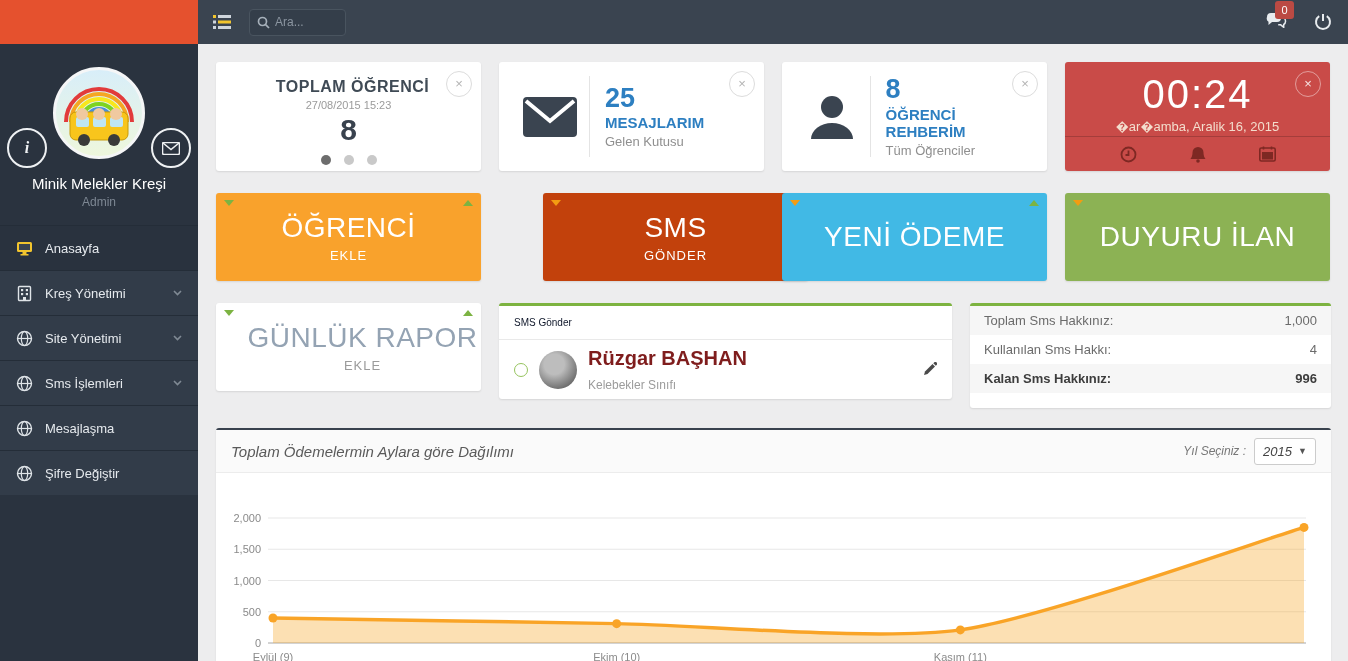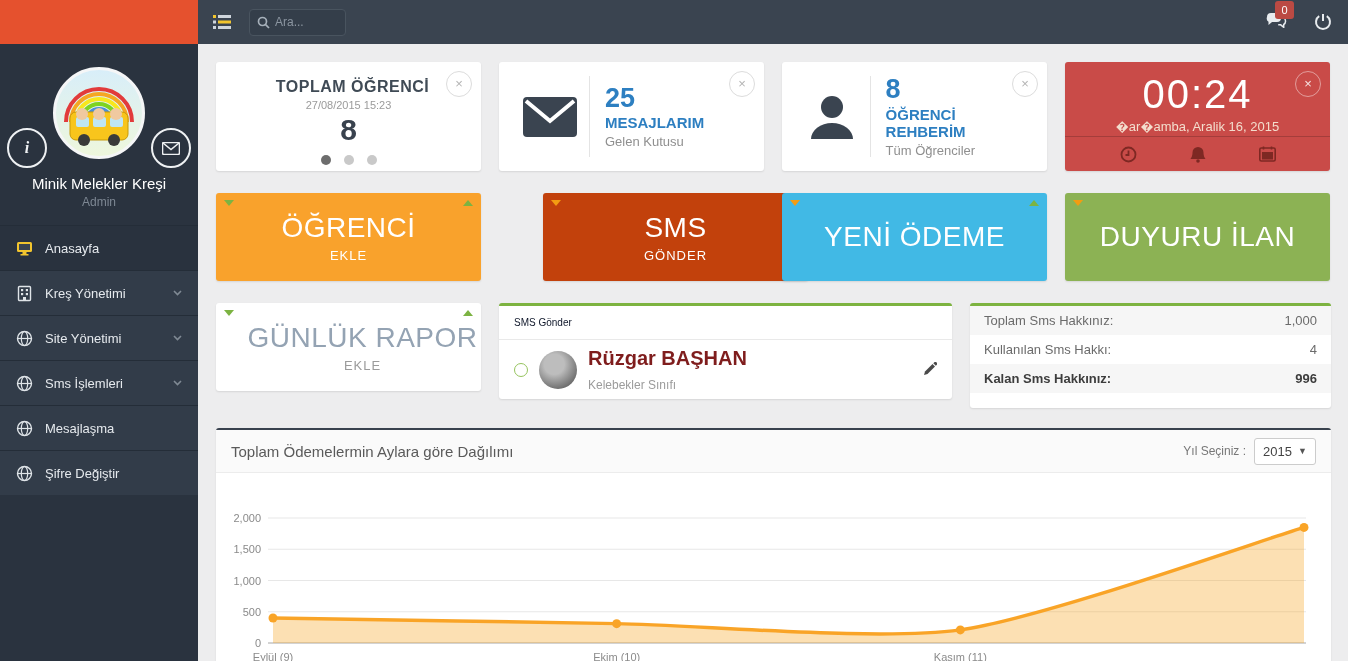--- a/index.html
+++ b/index.html
@@ -91,21 +91,21 @@
   .bd-class { font-size:12px; color:#9b9b9b; margin-top:8px; }
   .bd-edit { margin-left:auto; cursor:pointer; }
 
   .sms-row { display:flex; justify-content:space-between; padding:7px 14px; font-size:13px; color:#6b6b6b; }
   .sms-row.alt { background:#f6f6f6; }
   .sms-row.bold { font-weight:bold; color:#3d3d3d; }
 
   
   .chart-panel { border-top:2px solid #39424e; }
   .ch-header { display:flex; align-items:center; justify-content:space-between; background:#fafafa;
-               border-bottom:1px solid #ececec; padding:10px 15px; height:43px; }
+               border-bottom:1px solid #ececec; padding:10px 15px; height:43px;font-style:italic; }
   .ch-title { font-size:15px; color:#5a5a5a; }
   .ch-right { display:flex; align-items:center; gap:8px; }
   .ch-year-label { font-size:12px; color:#777; }
   .year-select { width:62px; height:27px; border:1px solid #ccc; border-radius:3px; background:#fff;
                  display:flex; align-items:center; justify-content:center; gap:6px; font-size:13px; color:#444; cursor:pointer; }
   .year-select .caret { font-size:9px; color:#555; }
   .ch-body { padding:8px 0 0 0; }
 </style>
 </head>
 <body>

